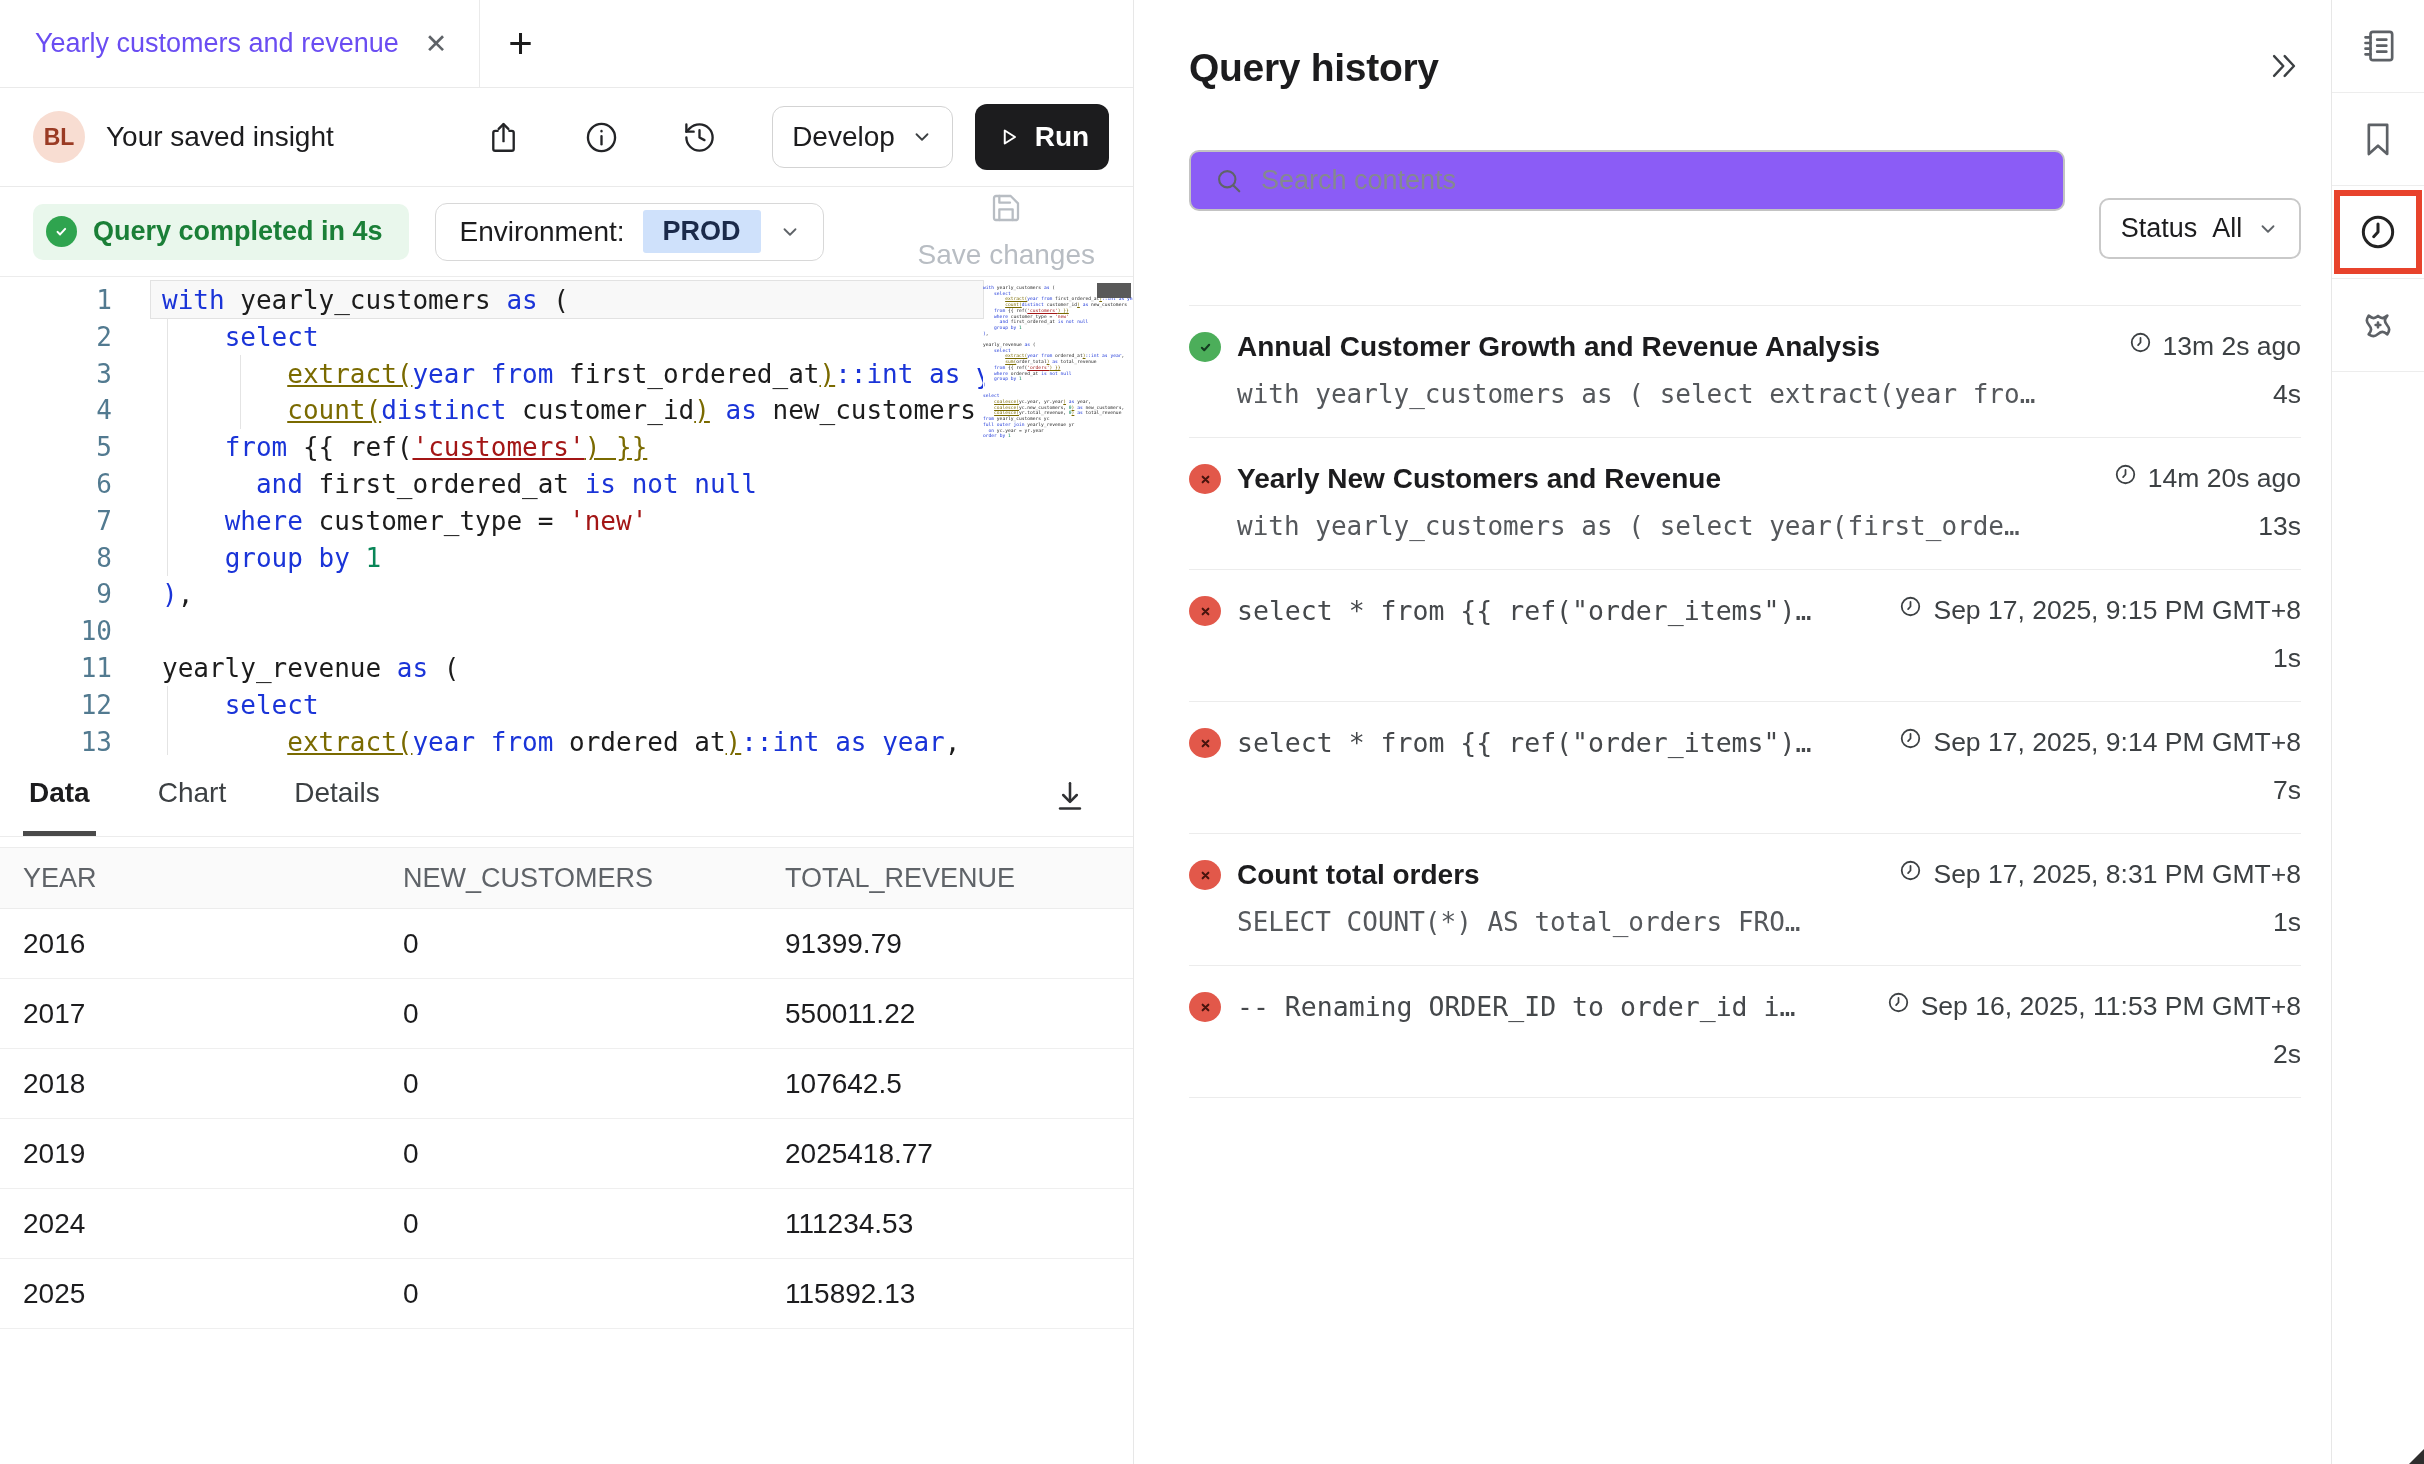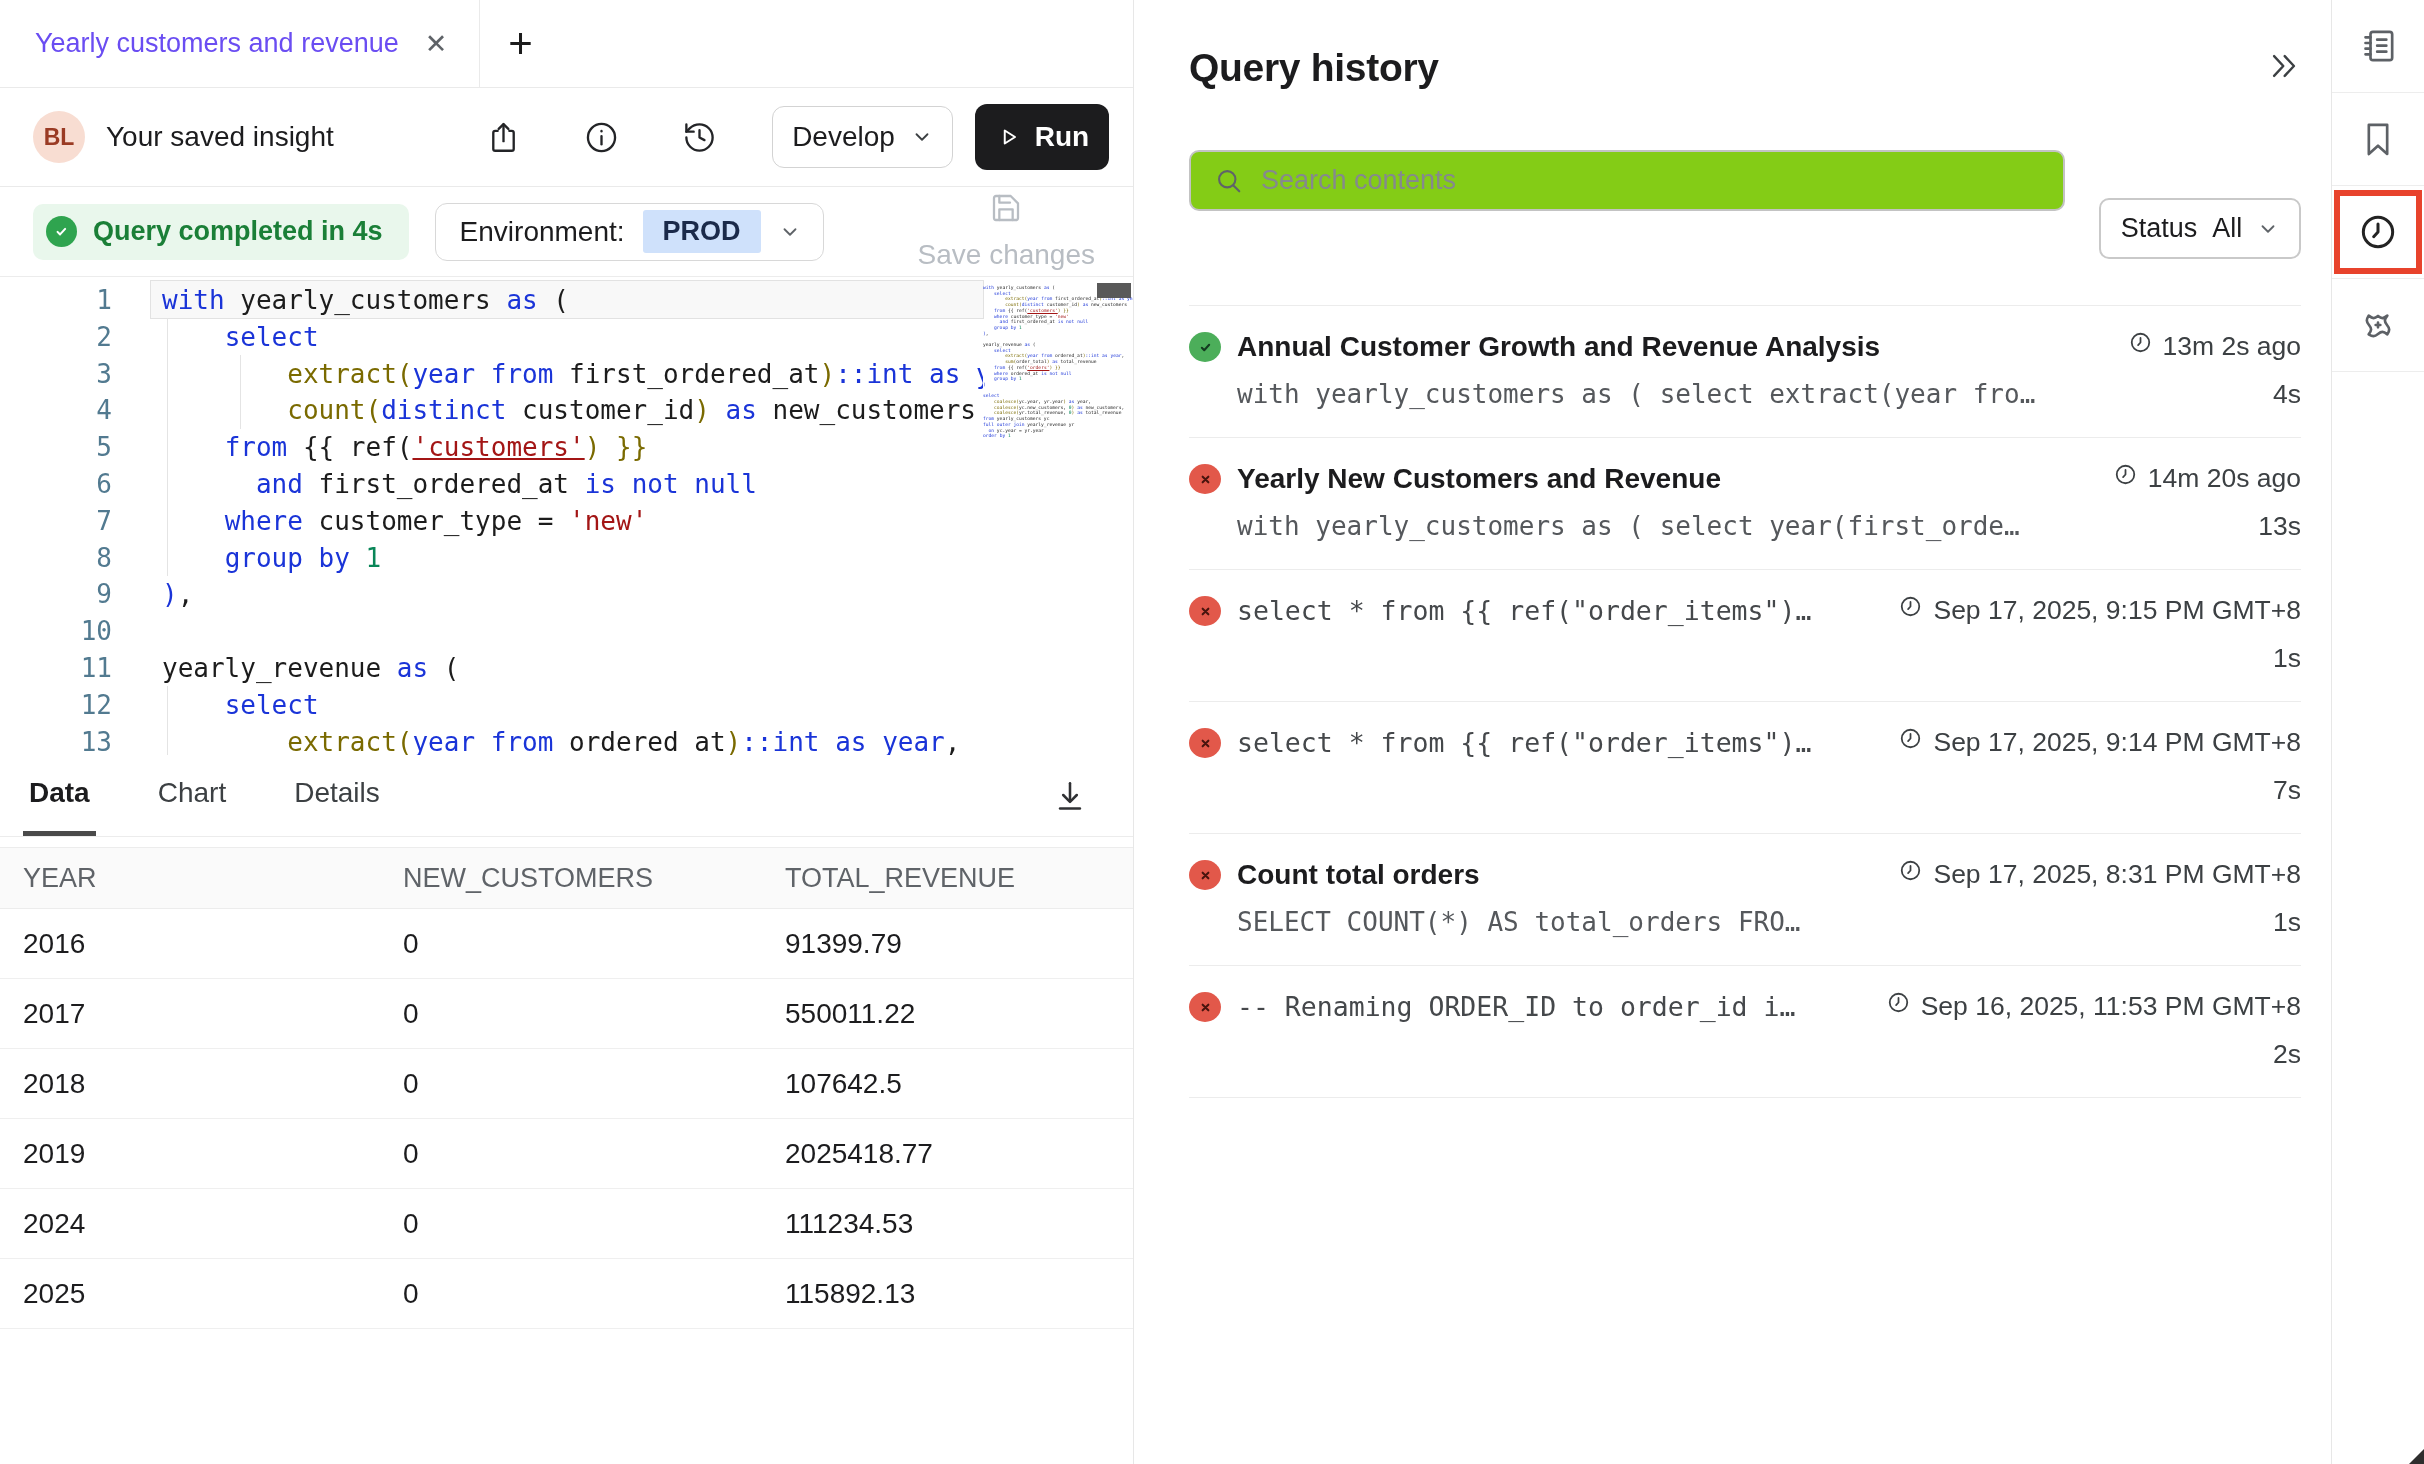--- a/index.html
+++ b/index.html
@@ -38,21 +38,21 @@
   .env-btn svg, .status-btn svg { width:22px; height:22px; stroke:#5f6368; fill:none; stroke-width:2; stroke-linecap:round; stroke-linejoin:round; }
   .save-changes { display:flex; align-items:center; gap:15px; color:#b8bdc3; font-size:28px;flex-direction:column; }
   .save-changes svg { width:32px; height:32px; stroke:#b8bdc3; fill:none; stroke-width:1.7; stroke-linecap:round; stroke-linejoin:round; }
 
   
   .editor { position:relative; height:478px; flex:none; overflow:hidden; background:#fff; }
   .line1-box { position:absolute; left:150px; right:149px; top:3px; height:39px; background:#f8f8f8; border:1px solid #e2e2e2; }
   .gutter { position:absolute; left:0; top:5px; width:112px; text-align:right; font-family:"DejaVu Sans Mono",monospace; font-size:26px; line-height:36.8px; color:#527a90; }
   .code { position:absolute; left:162px; top:5px; right:150px; font-family:"DejaVu Sans Mono",monospace; font-size:26px; line-height:36.8px; color:#1c1c1c; overflow:hidden; z-index:1; }
   .code-line { white-space:pre; height:36.8px; }
-  .k { color:#1a34d8; } .f { color:#7a6a00; } .s { color:#a31515; }
+  .k { color:#1a34d8; } .f { color:#7a6a00;text-decoration:underline; } .s { color:#a31515; }
   .su { color:#a31515; text-decoration:underline; } .n { color:#098658; } .p { color:#1c1c1c; }
   .iguide { position:absolute; width:1px; background:#e4e4e4; z-index:0; }
   .minimap { position:absolute; right:28px; top:8px; width:122px; font-family:"DejaVu Sans Mono",monospace; font-size:4.6px; line-height:5.7px; white-space:pre; color:#333; z-index:2; }
   .mini-thumb { position:absolute; right:2px; top:6px; width:34px; height:15px; background:#595959; z-index:3; }
 
   
   .result-tabs { height:82px; flex:none; border-bottom:1px solid #ececec; display:flex; align-items:stretch; gap:56px; padding:0 38px 0 23px; }
   .rtab { display:flex; align-items:center; padding:0 6px; font-size:28px; color:#3c4043; border-bottom:5px solid transparent; }
   .rtab.active { color:#1c1c1e; font-weight:700; border-bottom-color:#4a4a4a; }
   .download-btn { margin-left:auto; align-self:center; width:50px; height:50px; display:grid; place-items:center; }
@@ -62,21 +62,21 @@
   .thead, .trow { display:grid; grid-template-columns:380px 382px 1fr; align-items:center; padding-left:23px; }
   .thead { height:62px; background:#fafafa; border-top:1px solid #ececec; border-bottom:1px solid #ececec; color:#5f6368; font-size:27px; }
   .trow { height:70px; border-bottom:1px solid #efefef; font-size:28px; color:#1c1c1e; }
 
   
   .history-pane { flex:1; padding:0 30px 0 55px; overflow:hidden; }
   .hp-title-row { margin-top:46px; display:flex; justify-content:space-between; align-items:center; }
   .hp-title { font-size:39px; font-weight:700; color:#1c1c1e; letter-spacing:-.3px; }
   .collapse-btn svg { width:34px; height:34px; stroke:#3c4043; fill:none; stroke-width:1.7; stroke-linecap:round; stroke-linejoin:round; }
   .hp-controls { margin-top:60px; display:flex; gap:34px; }
-  .searchbox { flex:1; height:61px; border:2px solid #c3c3c3; border-radius:10px; display:flex; align-items:center; gap:18px; padding:0 24px; background:#84cc16; }
+  .searchbox { flex:1; height:61px; border:2px solid #c3c3c3; border-radius:10px; display:flex; align-items:center; gap:18px; padding:0 24px; background:#8b5cf6; }
   .searchbox svg { width:28px; height:28px; stroke:#5f6368; fill:none; stroke-width:1.8; stroke-linecap:round; }
   .searchbox input { border:none; outline:none; flex:1; font-size:27px; font-family:"Liberation Sans",sans-serif; color:#1f1f1f; background:transparent; }
   .searchbox input::placeholder { color:#85898e; }
   .status-btn { width:202px; height:61px; border:2px solid #c9c9c9; border-radius:10px; background:#fff; display:flex; align-items:center; justify-content:center; gap:15px; font-size:27px; color:#1c1c1e;margin-top:48px; }
   .hp-list { margin-top:46px; border-bottom:1px solid #ececec; }
   .h-item { border-top:1px solid #ececec; padding:24px 0 27px; display:grid; grid-template-columns:48px minmax(0,1fr) auto; }
   .h-status { width:32px; height:30px; border-radius:50%; display:grid; place-items:center; margin-top:2px; }
   .h-status.success { background:#4cae5a; }
   .h-status.error { background:#e2584a; }
   .h-status svg { width:19px; height:19px; fill:none; stroke-width:2.6; stroke-linecap:round; stroke-linejoin:round; }

